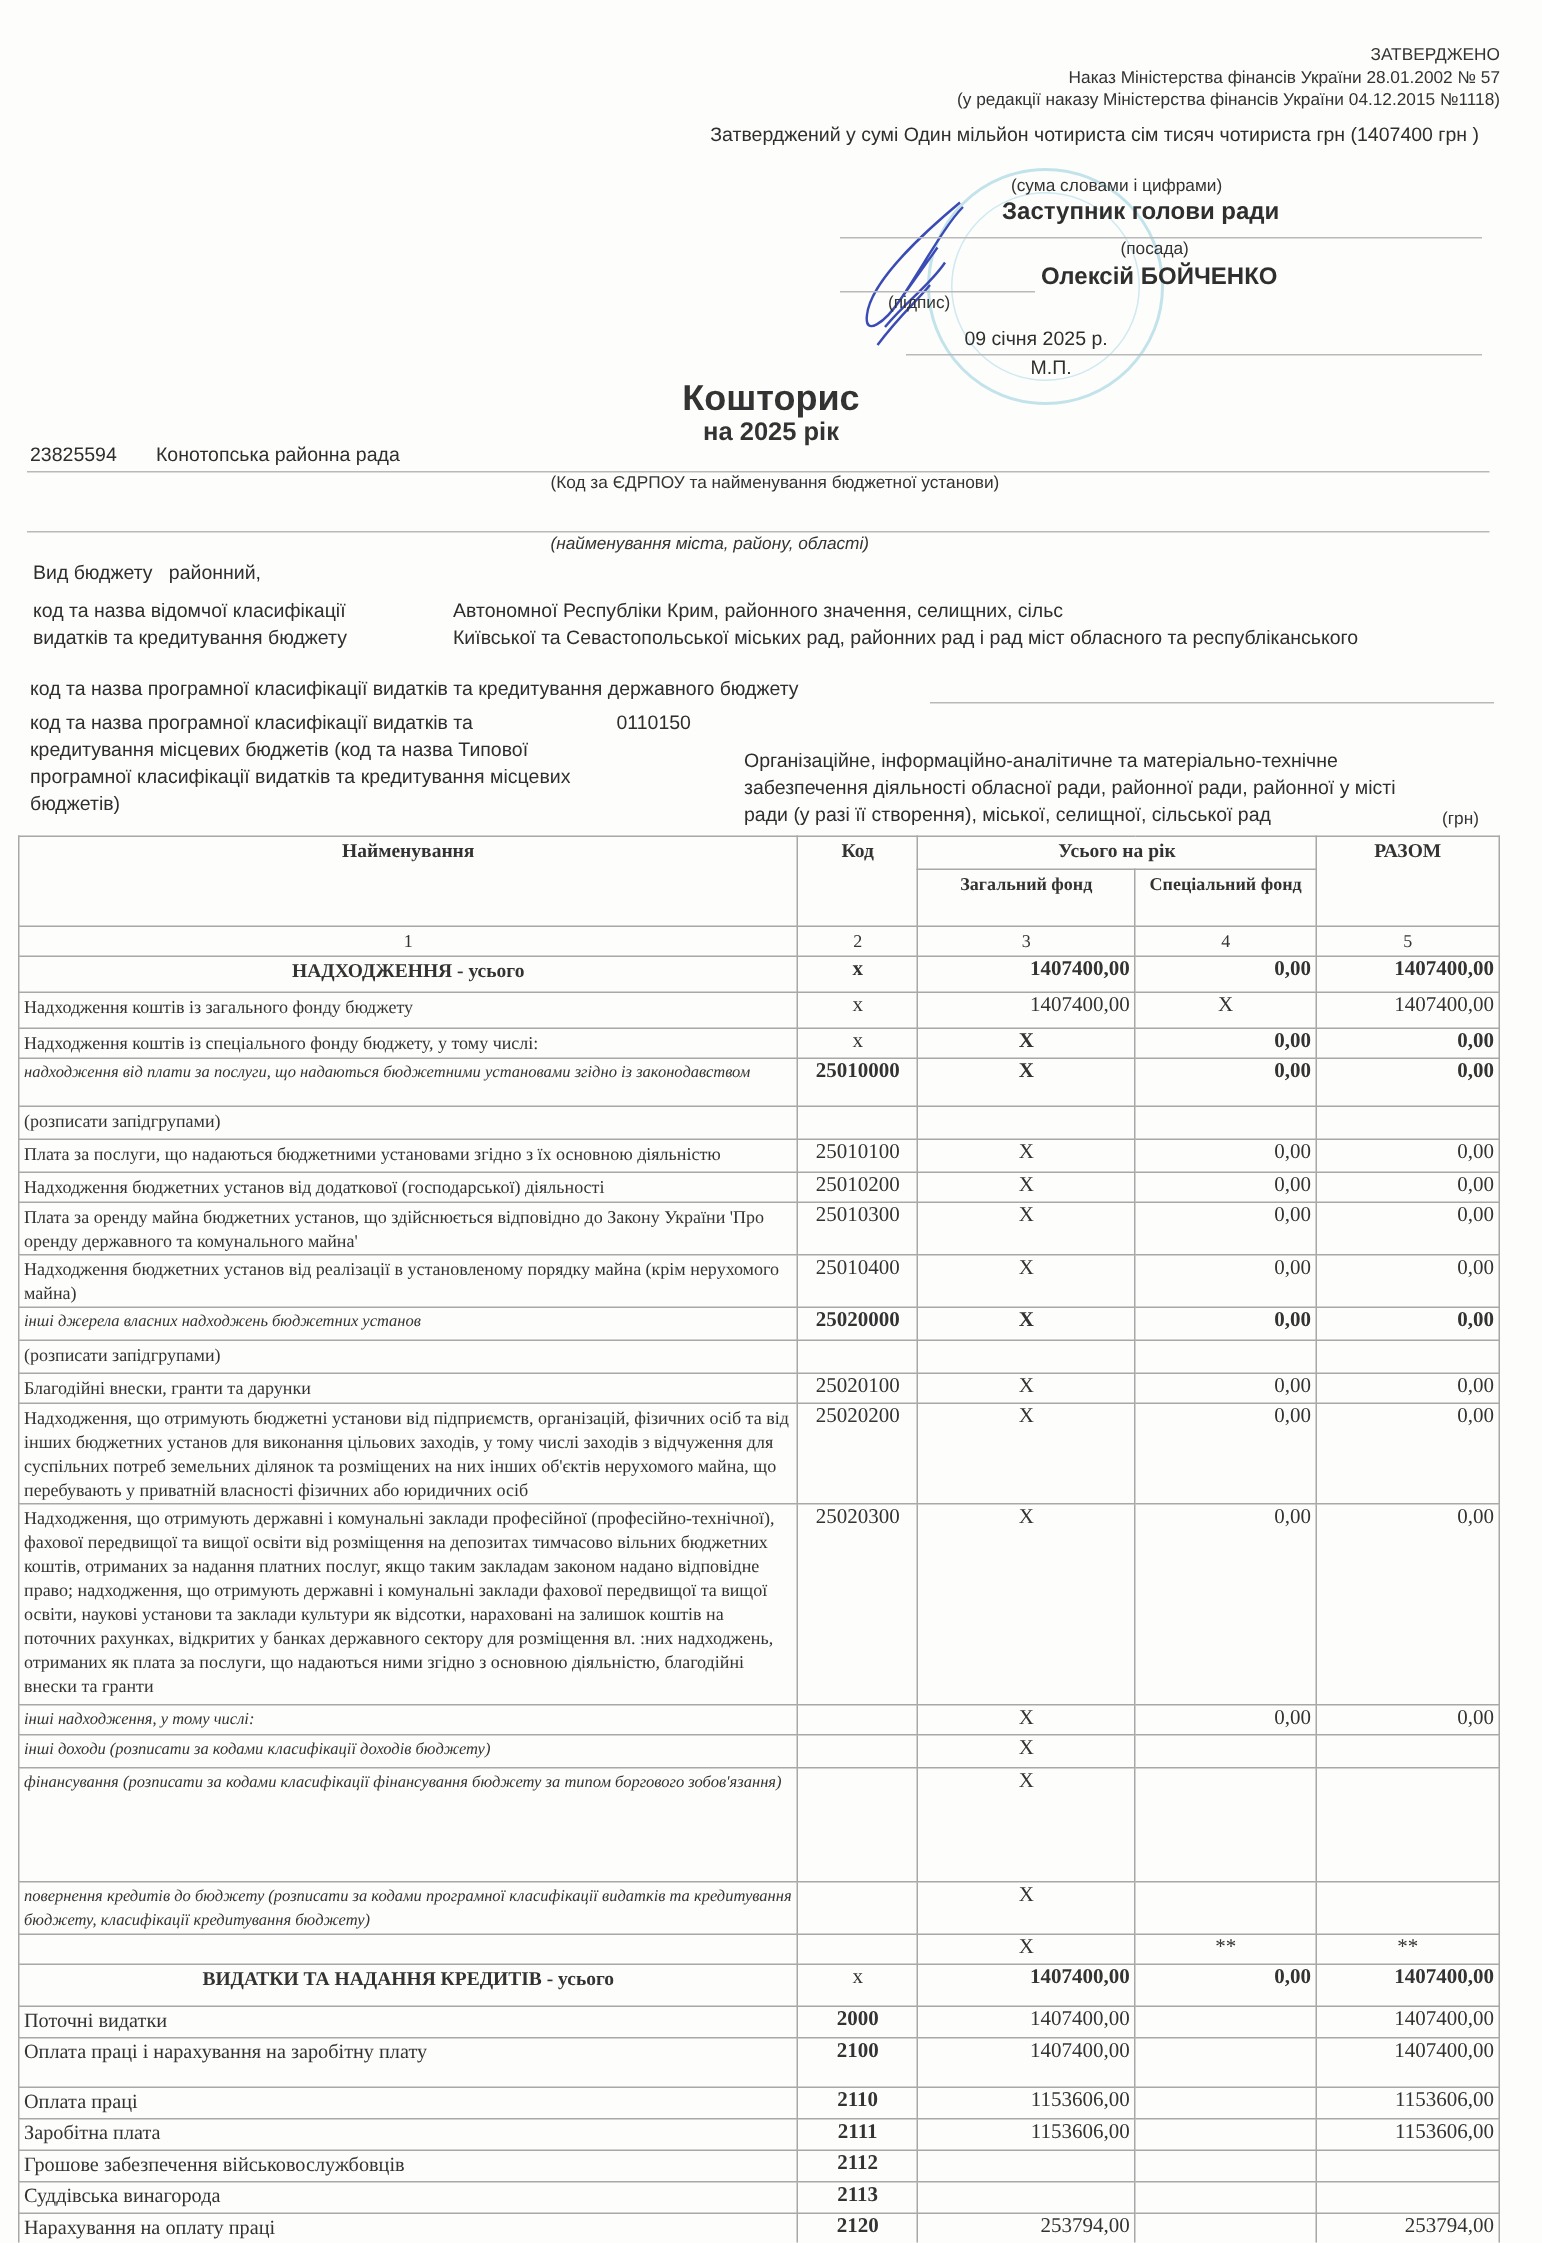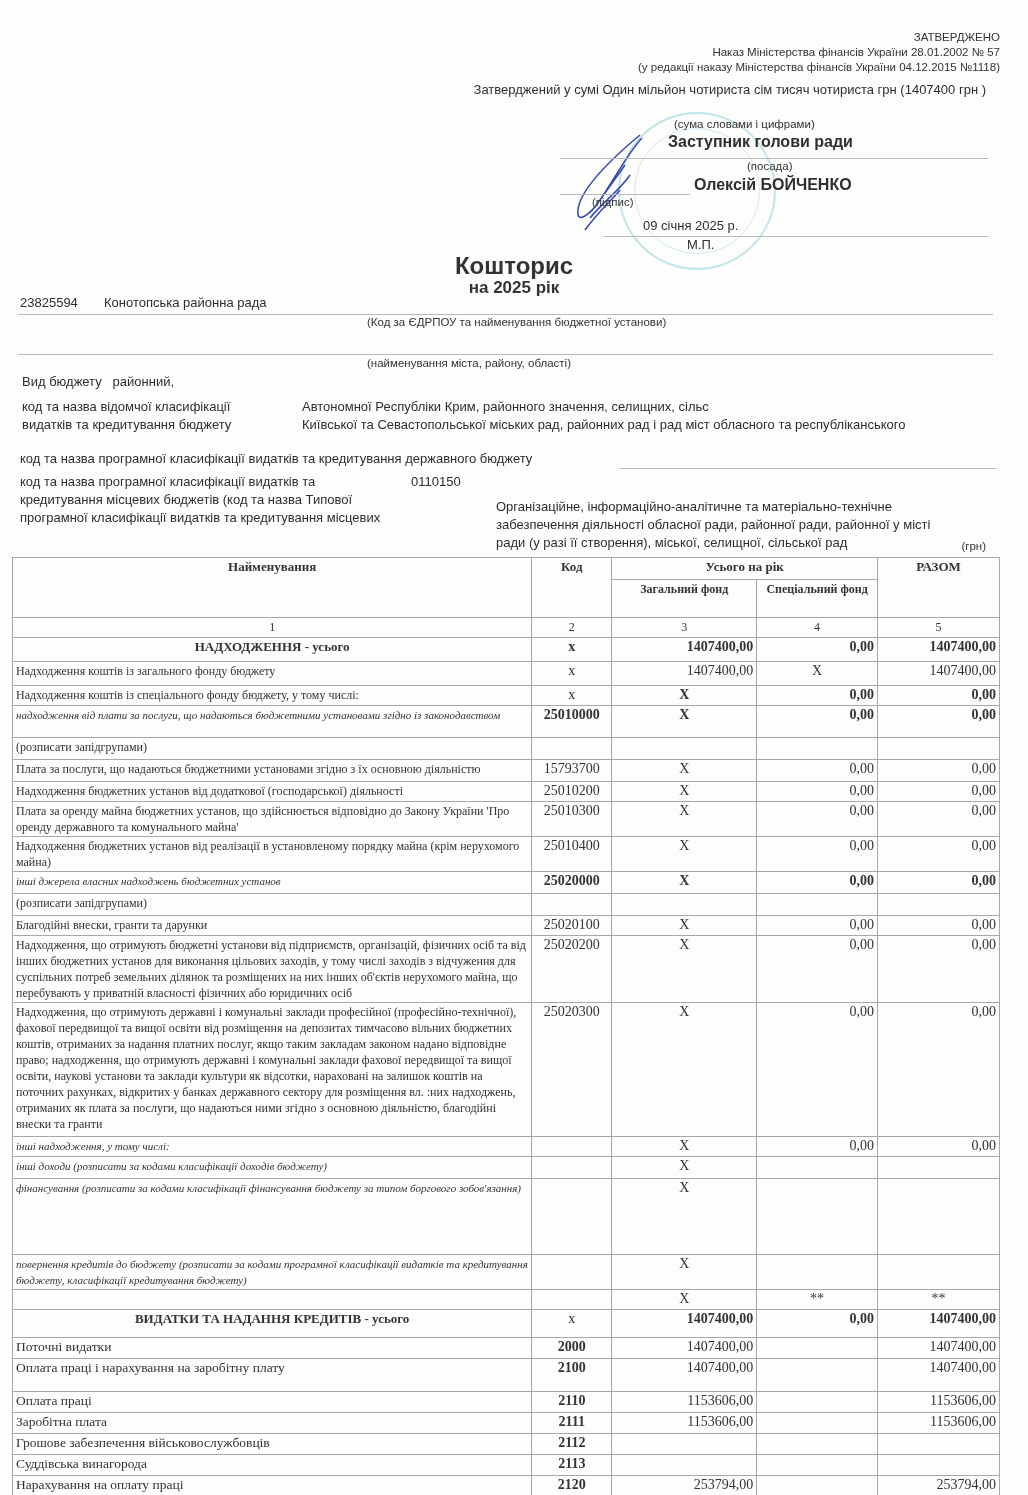--- a/index.html
+++ b/index.html
@@ -66,21 +66,21 @@
 <div class="abs lbl" style="left:687px; top:236px;">М.П.</div>
 
 <div class="abs title c" style="left:0; width:1028px; top:252px;">Кошторис</div>
 <div class="abs title2 c" style="left:0; width:1028px; top:278px;">на 2025 рік</div>
 
 <div class="abs lbl" style="left:20px; top:294px;">23825594</div>
 <div class="abs lbl" style="left:104px; top:294px;">Конотопська районна рада</div>
 <div class="hline" style="left:18px; top:314px; width:975px;"></div>
 <div class="abs sub-cap" style="left:367px; top:316px;">(Код за ЄДРПОУ та найменування бюджетної установи)</div>
 <div class="hline" style="left:18px; top:354px; width:975px;"></div>
-<div class="abs sub-cap" style="left:367px; top:357px;">(найменування міста, району, області)</div>
+<div class="abs sub-cap" style="left:367px; top:357px;font-style:italic;">(найменування міста, району, області)</div>
 
 <div class="abs lbl" style="left:22px; top:373px;text-align:center;">
   <span>Вид бюджету</span>&nbsp;&nbsp;
   <span>районний,</span>
 </div>
 
 <div class="abs lbl" style="left:22px; top:398px;">
   <div>код та назва відомчої класифікації</div>
   <div>видатків та кредитування бюджету</div>
 </div>
@@ -89,20 +89,21 @@
   <div>Київської та Севастопольської міських рад, районних рад і рад міст обласного та республіканського</div>
 </div>
 
 <div class="abs lbl" style="left:20px; top:450px;">код та назва програмної класифікації видатків та кредитування державного бюджету</div>
 <div class="hline" style="left:620px; top:468px; width:376px;"></div>
 
 <div class="abs lbl" style="left:20px; top:473px;">
   <div>код та назва програмної класифікації видатків та</div>
   <div>кредитування місцевих бюджетів (код та назва Типової</div>
   <div>програмної класифікації видатків та кредитування місцевих</div>
+  <div>бюджетів)</div>
 </div>
 <div class="abs lbl" style="left:411px; top:473px;">0110150</div>
 <div class="abs lbl" style="left:496px; top:498px;">
   <div>Організаційне, інформаційно-аналітичне та матеріально-технічне</div>
   <div>забезпечення діяльності обласної ради, районної ради, районної у місті</div>
   <div>ради (у разі її створення), міської, селищної, сільської рад</div>
 </div>
 <div class="abs sub-cap" style="right:42px; top:540px;">(грн)</div>
 
 <table class="est">
@@ -163,21 +164,21 @@
       </tr>
       <tr style="height: 22px;">
         <td class="">(розписати запідгрупами)</td>
         <td class="code"></td>
         <td class="num"></td>
         <td class="num"></td>
         <td class="num"></td>
       </tr>
       <tr style="height: 22px;">
         <td class="">Плата за послуги, що надаються бюджетними установами згідно з їх основною діяльністю</td>
-        <td class="code">15793700</td>
+        <td class="code">25010100</td>
         <td class="cx">Х</td>
         <td class="num">0,00</td>
         <td class="num">0,00</td>
       </tr>
       <tr style="height: 20px;">
         <td class="">Надходження бюджетних установ від додаткової (господарської) діяльності</td>
         <td class="code">25010200</td>
         <td class="cx">Х</td>
         <td class="num">0,00</td>
         <td class="num">0,00</td>

